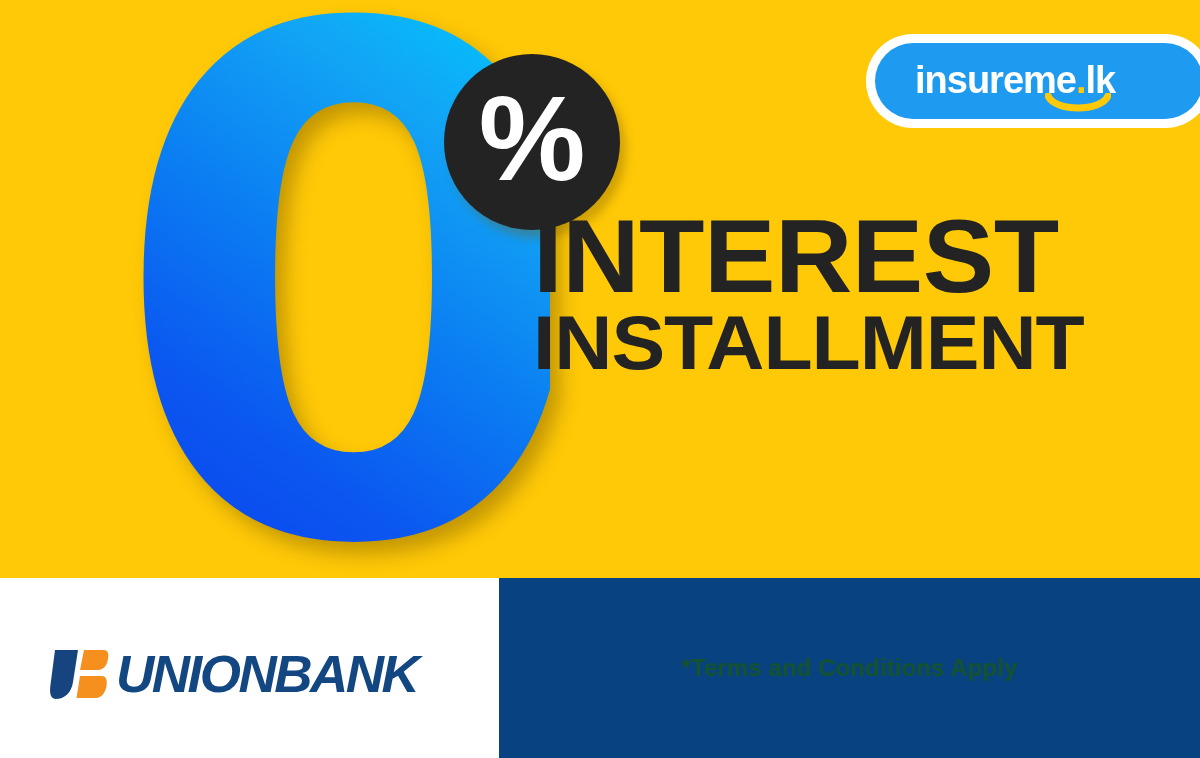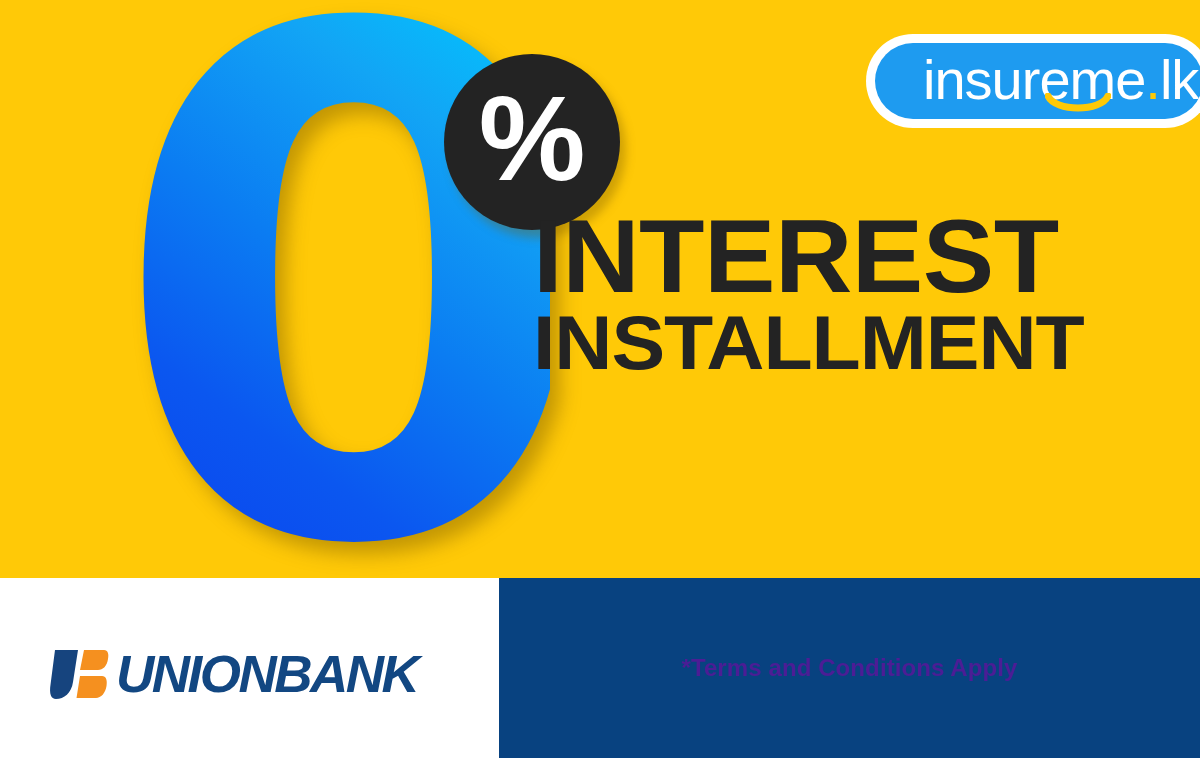--- a/index.html
+++ b/index.html
@@ -151,26 +151,26 @@
   .brand-inner {
     position: relative;
     width: 100%;
     height: 100%;
     background: #1E9BF0;
     border-radius: 38px;
     overflow: hidden;
   }
   .brand-text {
     position: absolute;
-    left: 48px;
+    left: 40px;
     top: 50%;
     transform: translateY(-52%);
     font-family: "Liberation Sans", sans-serif;
-    font-weight: normal;
-    font-size: 56px;
+    font-weight: bold;
+    font-size: 38px;
     line-height: 1;
     color: #ffffff;
     letter-spacing: -1px;
     white-space: nowrap;
     user-select: none;
   }
   .brand-dot {
     color: #FFC907;
   }
   .brand-smile {
@@ -240,21 +240,21 @@
     position: absolute;
     left: 499px;
     top: 578px;
     width: 701px;
     height: 180px;
     display: flex;
     align-items: center;
     justify-content: center;
   }
   .terms span {
-    color: #4c1d95;
+    color: #14532d;
     font-family: "Liberation Sans", sans-serif;
     font-weight: bold;
     font-size: 24px;
     letter-spacing: 0.1px;
     white-space: nowrap;
     user-select: none;
   }
 </style>
 </head>
 <body>

